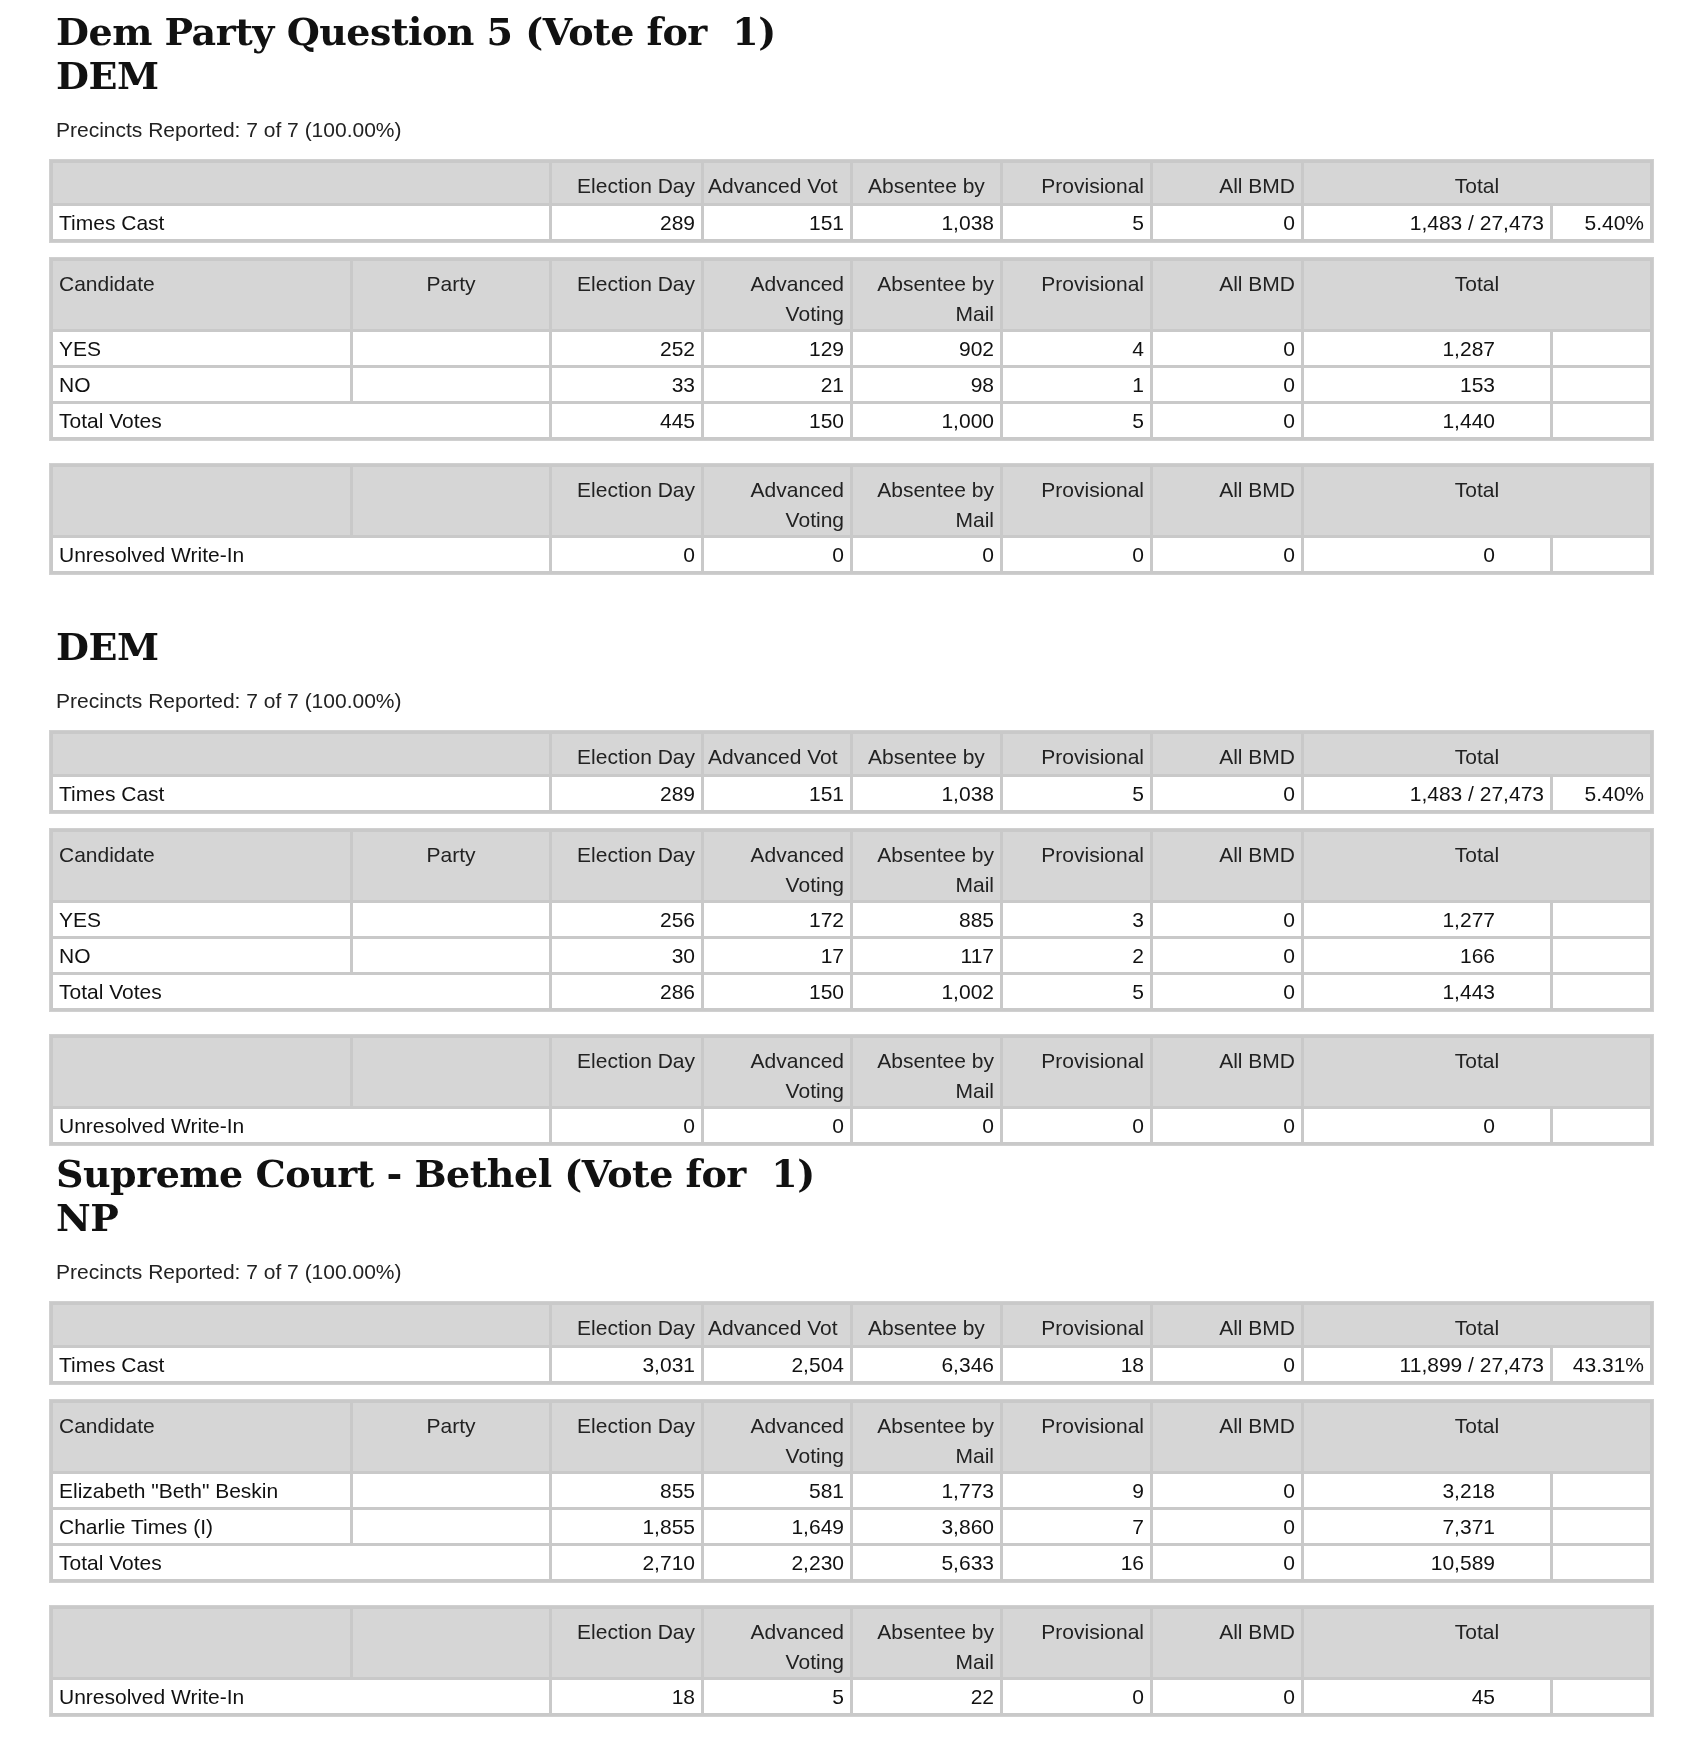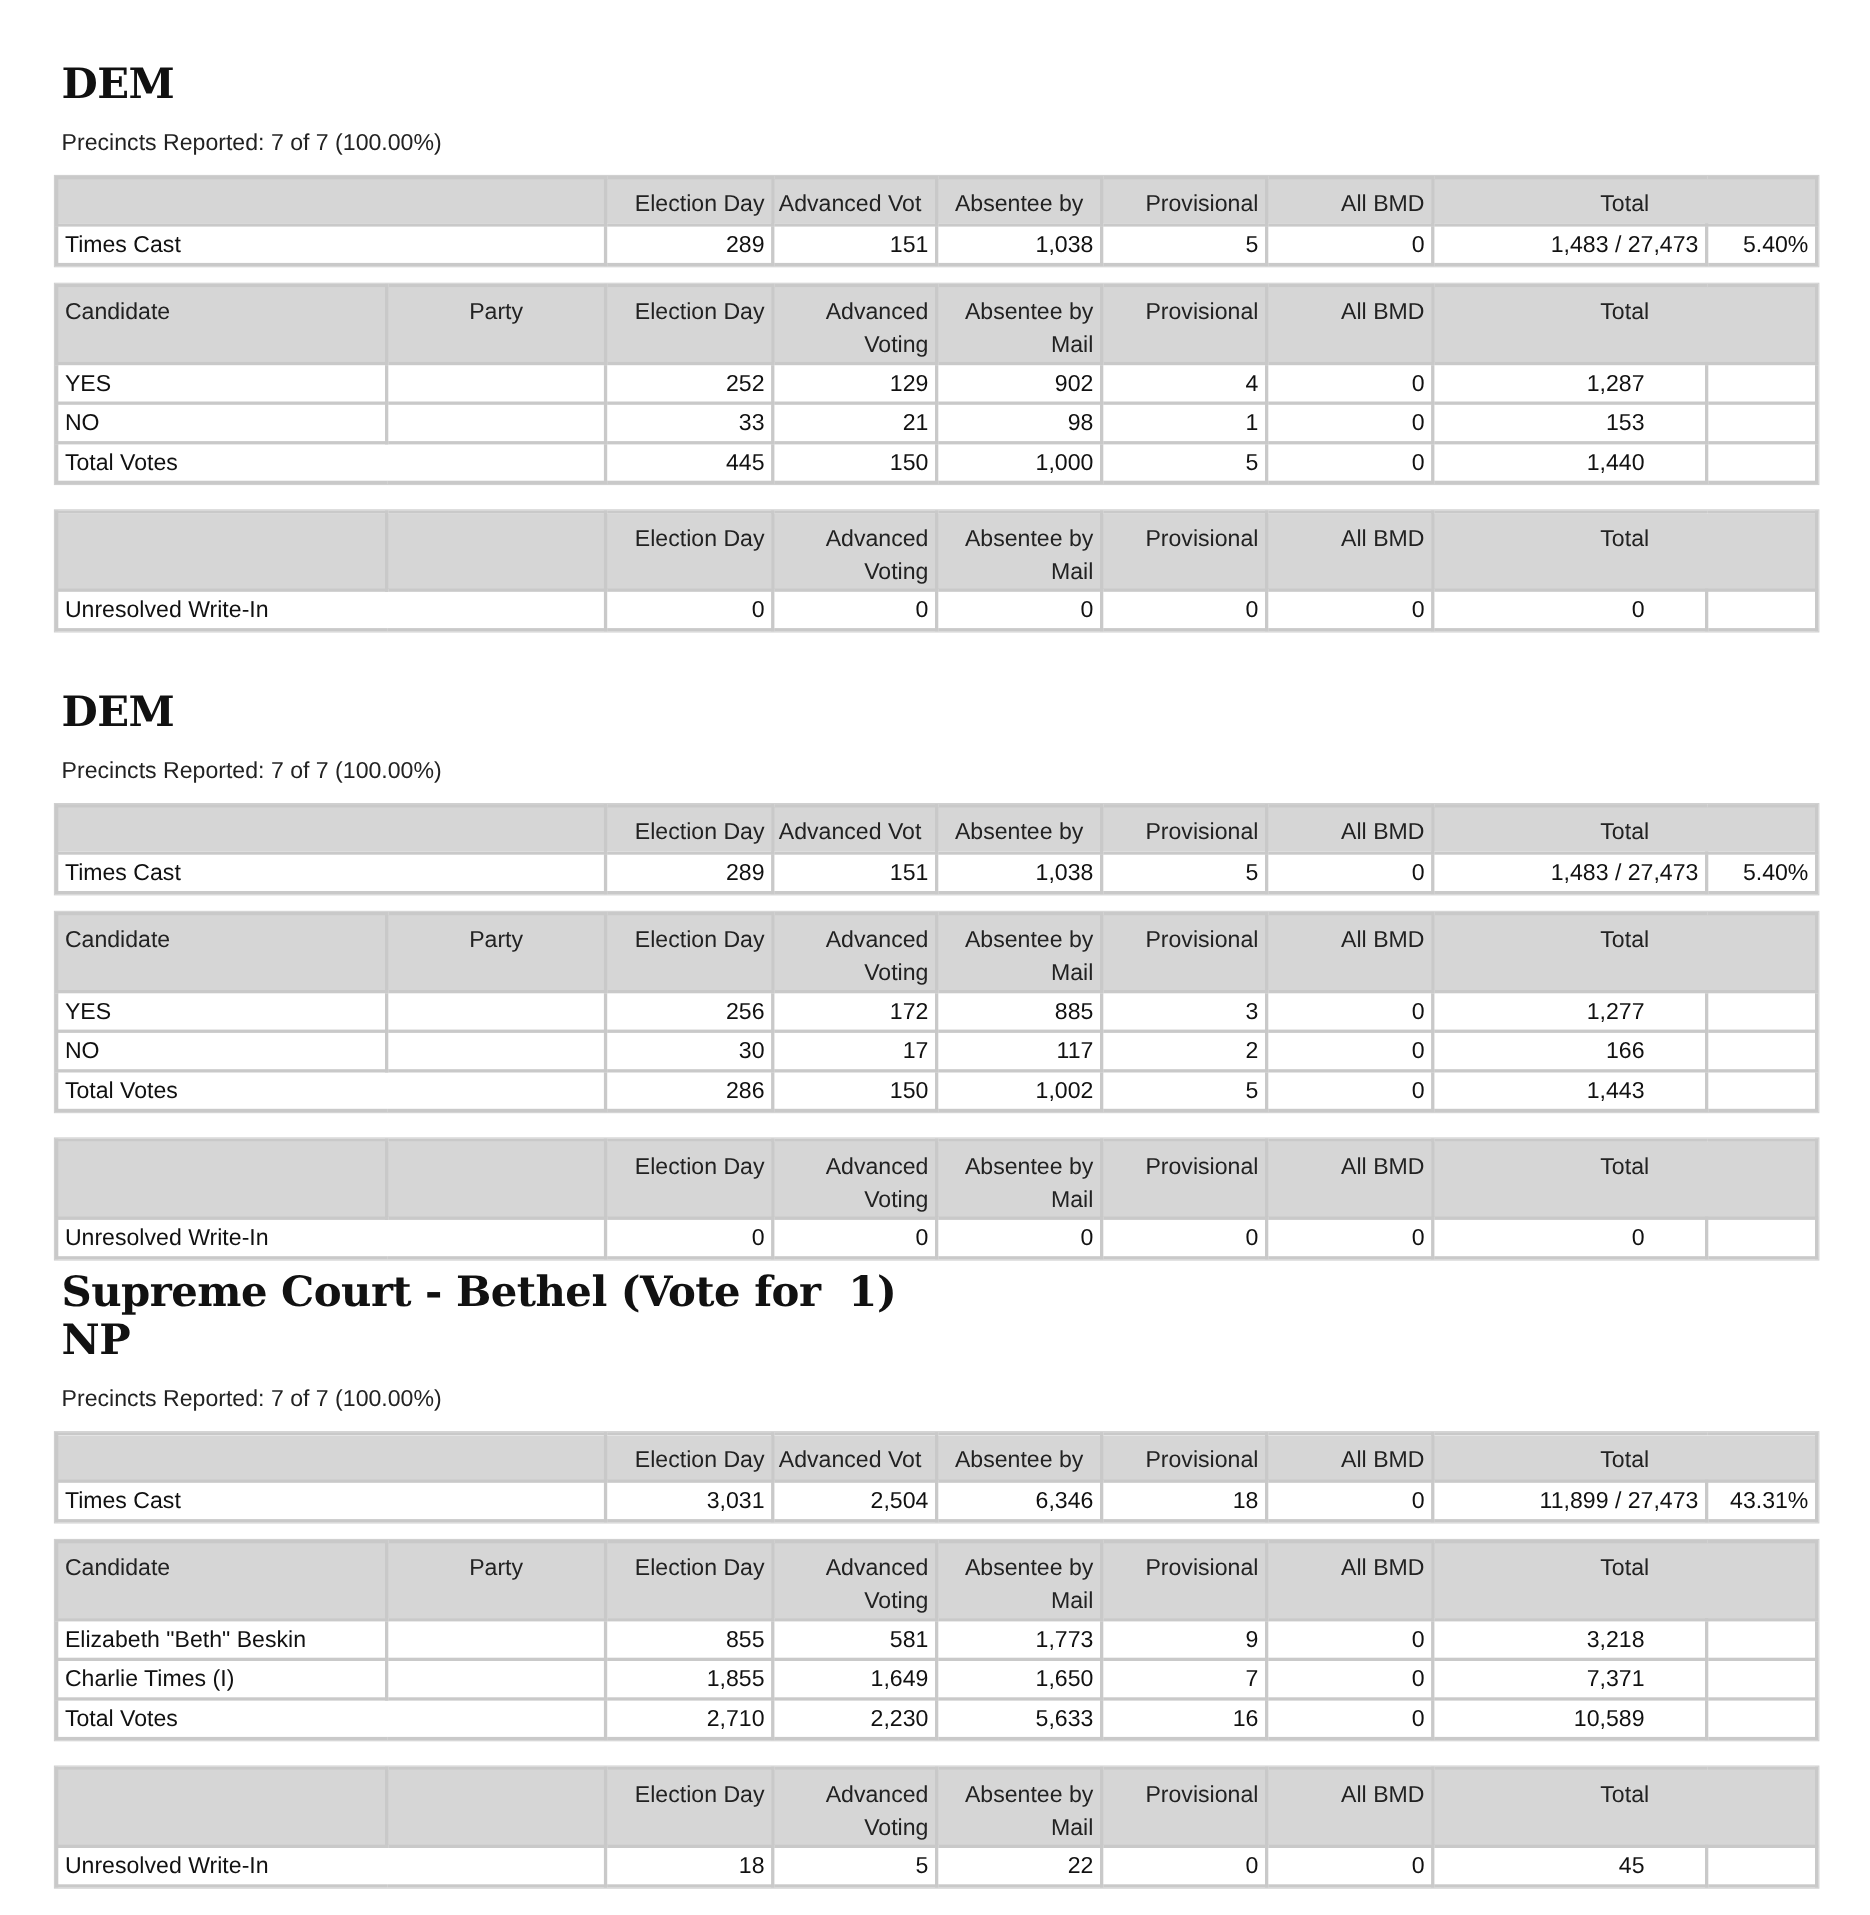--- a/index.html
+++ b/index.html
@@ -22,20 +22,21 @@
   .t-cand tr.hdr td { height: 55px; }
   .t-wi { top: 464px; }
   .t-wi tr.hdr td { height: 55px; }
   .outer { outline: 1px solid #d0d0d0; }
 </style>
 </head>
 <body>
 
 <div id="root">
   <div class="section" style="top: 0px;">
+    <div class="title t1">Dem Party Question 5 (Vote for  1)</div>
     <div class="title t2">DEM</div>
     <div class="precincts">Precincts Reported: 7 of 7 (100.00%)</div>
 
     <table class="grid t-cast outer">
       <colgroup>
         <col style="width:499px">
           <col style="width:152px">
           <col style="width:149px">
           <col style="width:150px">
           <col style="width:150px">
@@ -388,21 +389,21 @@
     <td>0</td>
     <td class="totc">3,218</td>
     <td></td>
   </tr>
 
   <tr class="row">
     <td class="lft">Charlie Times (I)</td>
     <td></td>
     <td>1,855</td>
     <td>1,649</td>
-    <td>1,650</td>
+    <td>3,860</td>
     <td>7</td>
     <td>0</td>
     <td class="totc">7,371</td>
     <td></td>
   </tr>
 </tbody>
       <tbody>
           <tr class="row">
         <td colspan="2" class="lft">Total Votes</td>
         <td>2,710</td>

